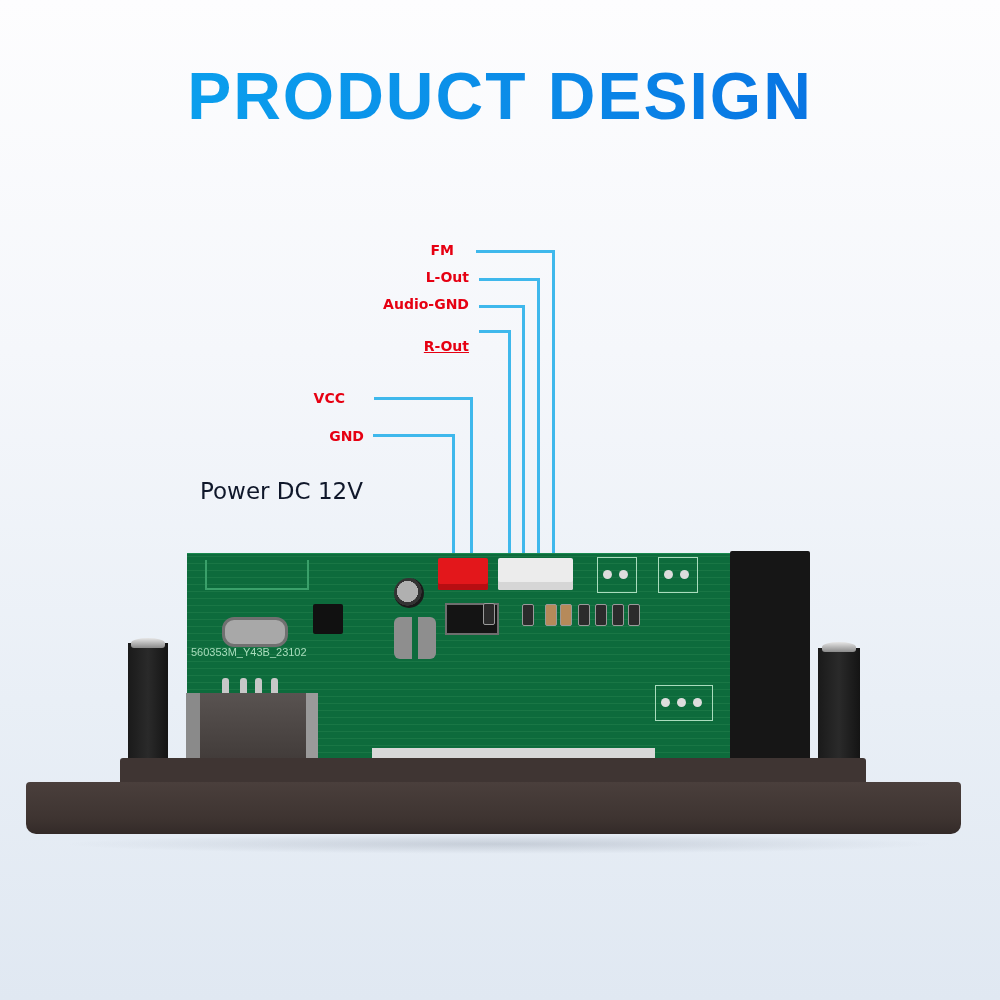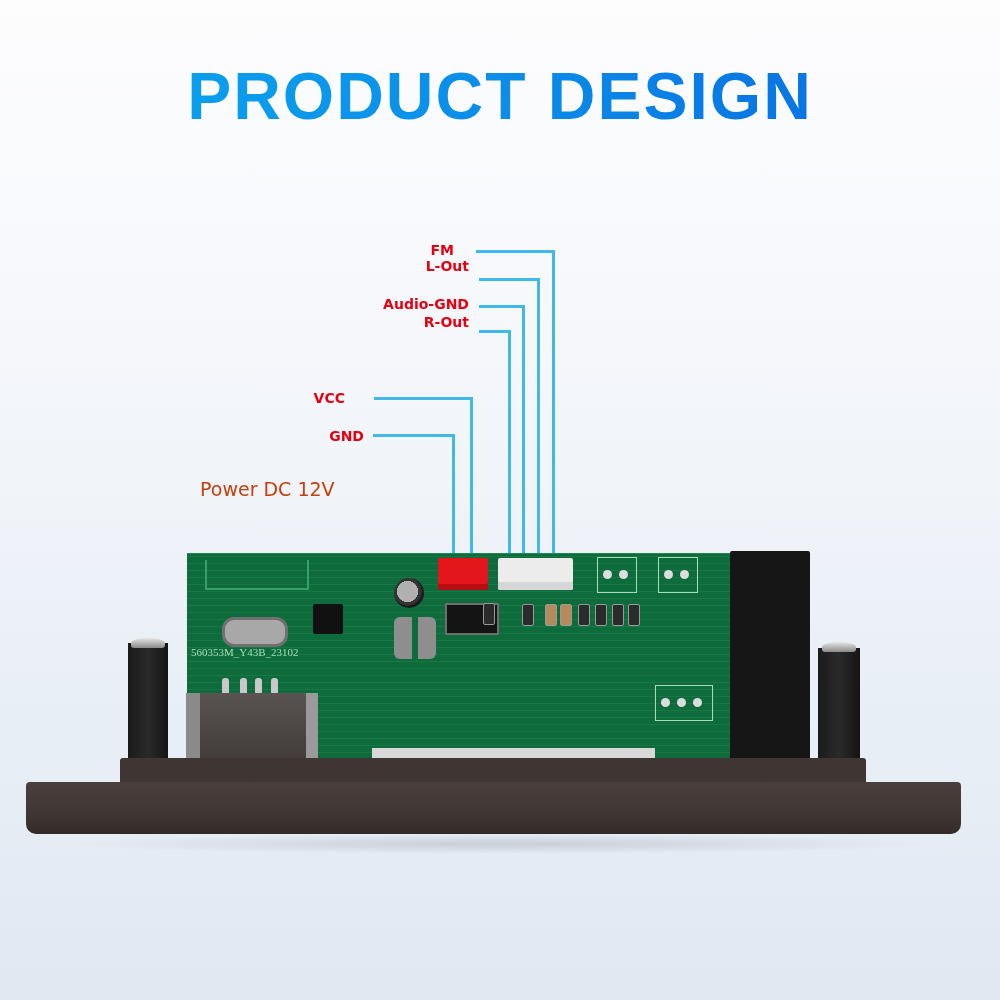--- a/index.html
+++ b/index.html
@@ -13,22 +13,22 @@
     font-family: "Liberation Sans", sans-serif; font-weight: bold;
     font-size: 66px; letter-spacing: 2px;
     background: linear-gradient(90deg, #0aa9f0 0%, #0b8de8 50%, #0666e0 100%);
     -webkit-background-clip: text; background-clip: text; color: transparent;
   }
   .lbl {
     position: absolute; color: #e60012; font-weight: bold; font-size: 14px;
     font-family: "DejaVu Sans", sans-serif; text-align: right; white-space: nowrap;
   }
   .power {
-    position: absolute; left: 200px; top: 478px; color: #c2410c;
-    font-family: "DejaVu Sans", sans-serif; font-size: 19px; font-weight: 500;
+    position: absolute; left: 200px; top: 478px; color: #0f172a;
+    font-family: "DejaVu Sans", sans-serif; font-size: 23px; font-weight: 500;
     white-space: nowrap;
   }
   .hline { position: absolute; height: 3px; background: #3fb8ec; }
   .vline { position: absolute; width: 3px; background: #3fb8ec; }
 
   
   .pcb {
     position: absolute; left: 187px; top: 553px; width: 545px; height: 205px;
     background: #0d6b3c;
     background-image:
@@ -42,21 +42,21 @@
   .chip {
     position: absolute; left: 313px; top: 604px; width: 30px; height: 30px; background: #111;
     border-radius: 2px;
   }
   .crystal {
     position: absolute; left: 222px; top: 617px; width: 60px; height: 24px; background: #a8a8a8;
     border-radius: 12px; border: 3px solid #707070;
   }
   .silk {
     position: absolute; left: 191px; top: 646px; color: #a8dcbc; font-size: 11px;
-    font-family: Liberation Serif, serif;
+    font-family: Liberation Sans, sans-serif;
   }
   .cap {
     position: absolute; left: 394px; top: 578px; width: 30px; height: 30px;
     border-radius: 50%; background: radial-gradient(circle at 45% 45%, #b0b0b0 0 45%, #333 46% 60%, #1a1a1a 61%);
   }
   .inductor {
     position: absolute; left: 394px; top: 617px; width: 42px; height: 42px;
     background: linear-gradient(90deg, #8e8e8e 0 44%, #0d6b3c 44% 56%, #8e8e8e 56%);
     border-radius: 6px;
   }
@@ -121,23 +121,23 @@
     position: absolute; left: 60px; top: 834px; width: 880px; height: 20px;
     background: radial-gradient(ellipse at center, rgba(60,70,90,0.18), rgba(60,70,90,0) 70%);
   }
 </style>
 </head>
 <body>
 
 <div class="title">PRODUCT DESIGN</div>
 
 <div class="lbl" style="left:388px;top:242px;width:66px;">FM</div>
-<div class="lbl" style="left:390px;top:258px;width:79px;">L-Out</div>
+<div class="lbl" style="left:390px;top:269px;width:79px;">L-Out</div>
 <div class="lbl" style="left:360px;top:296px;width:109px;">Audio-GND</div>
-<div class="lbl" style="left:390px;top:314px;width:79px;">R-Out</div>
+<div class="lbl" style="left:390px;top:338px;width:79px;text-decoration:underline;">R-Out</div>
 
 <div class="lbl" style="left:292px;top:390px;width:53px;">VCC</div>
 <div class="lbl" style="left:310px;top:428px;width:54px;">GND</div>
 <div class="power">Power DC 12V</div>
 
 <div class="hline" style="left:476px;top:250px;width:79px;"></div>
 <div class="vline" style="left:552px;top:250px;height:318px;"></div>
 
 <div class="hline" style="left:479px;top:278px;width:61px;"></div>
 <div class="vline" style="left:537px;top:278px;height:290px;"></div>

